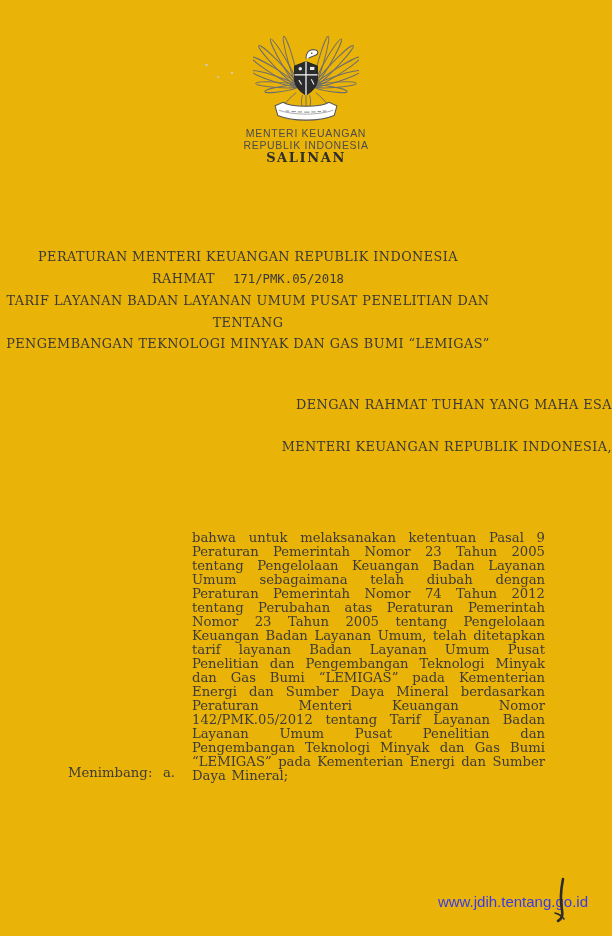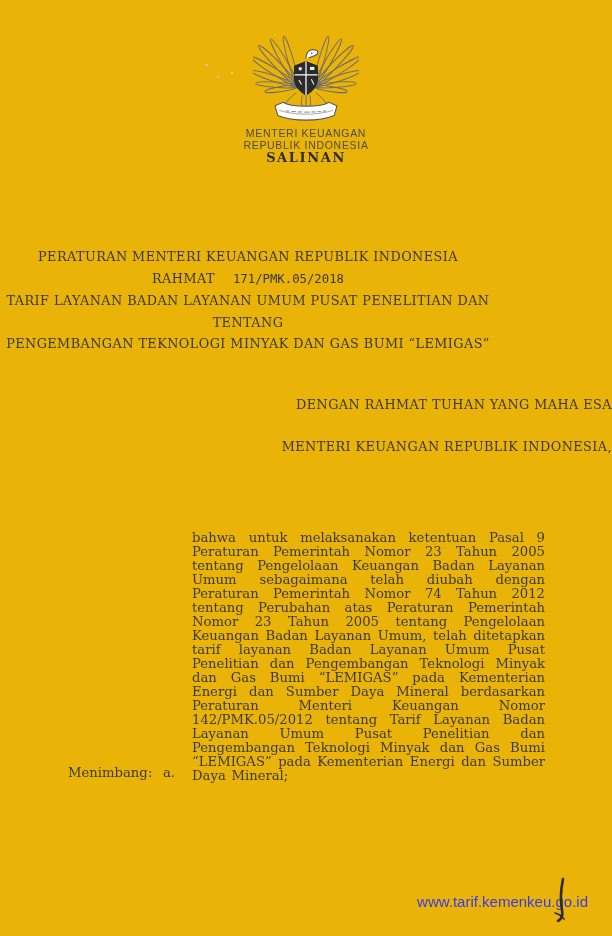--- a/index.html
+++ b/index.html
@@ -127,19 +127,19 @@
   <div class="invocation">DENGAN RAHMAT TUHAN YANG MAHA ESA</div>
   <div class="authority">MENTERI KEUANGAN REPUBLIK INDONESIA,</div>
 
   <div class="considerans">
     <div class="c-label">Menimbang</div>
     <div class="c-colon">:</div>
     <div class="c-letter">a.</div>
     <div class="c-text">bahwa untuk melaksanakan ketentuan Pasal 9 Peraturan Pemerintah Nomor 23 Tahun 2005 tentang Pengelolaan Keuangan Badan Layanan Umum sebagaimana telah diubah dengan Peraturan Pemerintah Nomor 74 Tahun 2012 tentang Perubahan atas Peraturan Pemerintah Nomor 23 Tahun 2005 tentang Pengelolaan Keuangan Badan Layanan Umum, telah ditetapkan tarif layanan Badan Layanan Umum Pusat Penelitian dan Pengembangan Teknologi Minyak dan Gas Bumi “LEMIGAS” pada Kementerian Energi dan Sumber Daya Mineral berdasarkan Peraturan Menteri Keuangan Nomor 142/PMK.05/2012 tentang Tarif Layanan Badan Layanan Umum Pusat Penelitian dan Pengembangan Teknologi Minyak dan Gas Bumi “LEMIGAS” pada Kementerian Energi dan Sumber Daya Mineral;</div>
   </div>
 
-  <a class="footer-url">www.tarif.kemenkeu.go.id</a>
+  <a class="footer-url">www.jdih.tentang.go.id</a>
   <svg class="paraf" width="26" height="54" viewBox="0 0 26 54" aria-hidden="true">
     <path d="M14,3 C12,13 11,24 13,34 c1,5 0,9 -4,11" stroke="#2c2c2c" stroke-width="2.6" fill="none" stroke-linecap="round"></path>
     <path d="M6,37 c4,1 7,3 9,6" stroke="#2c2c2c" stroke-width="1.6" fill="none" stroke-linecap="round"></path>
   </svg>
 
 </div>
 
 </body></html>

